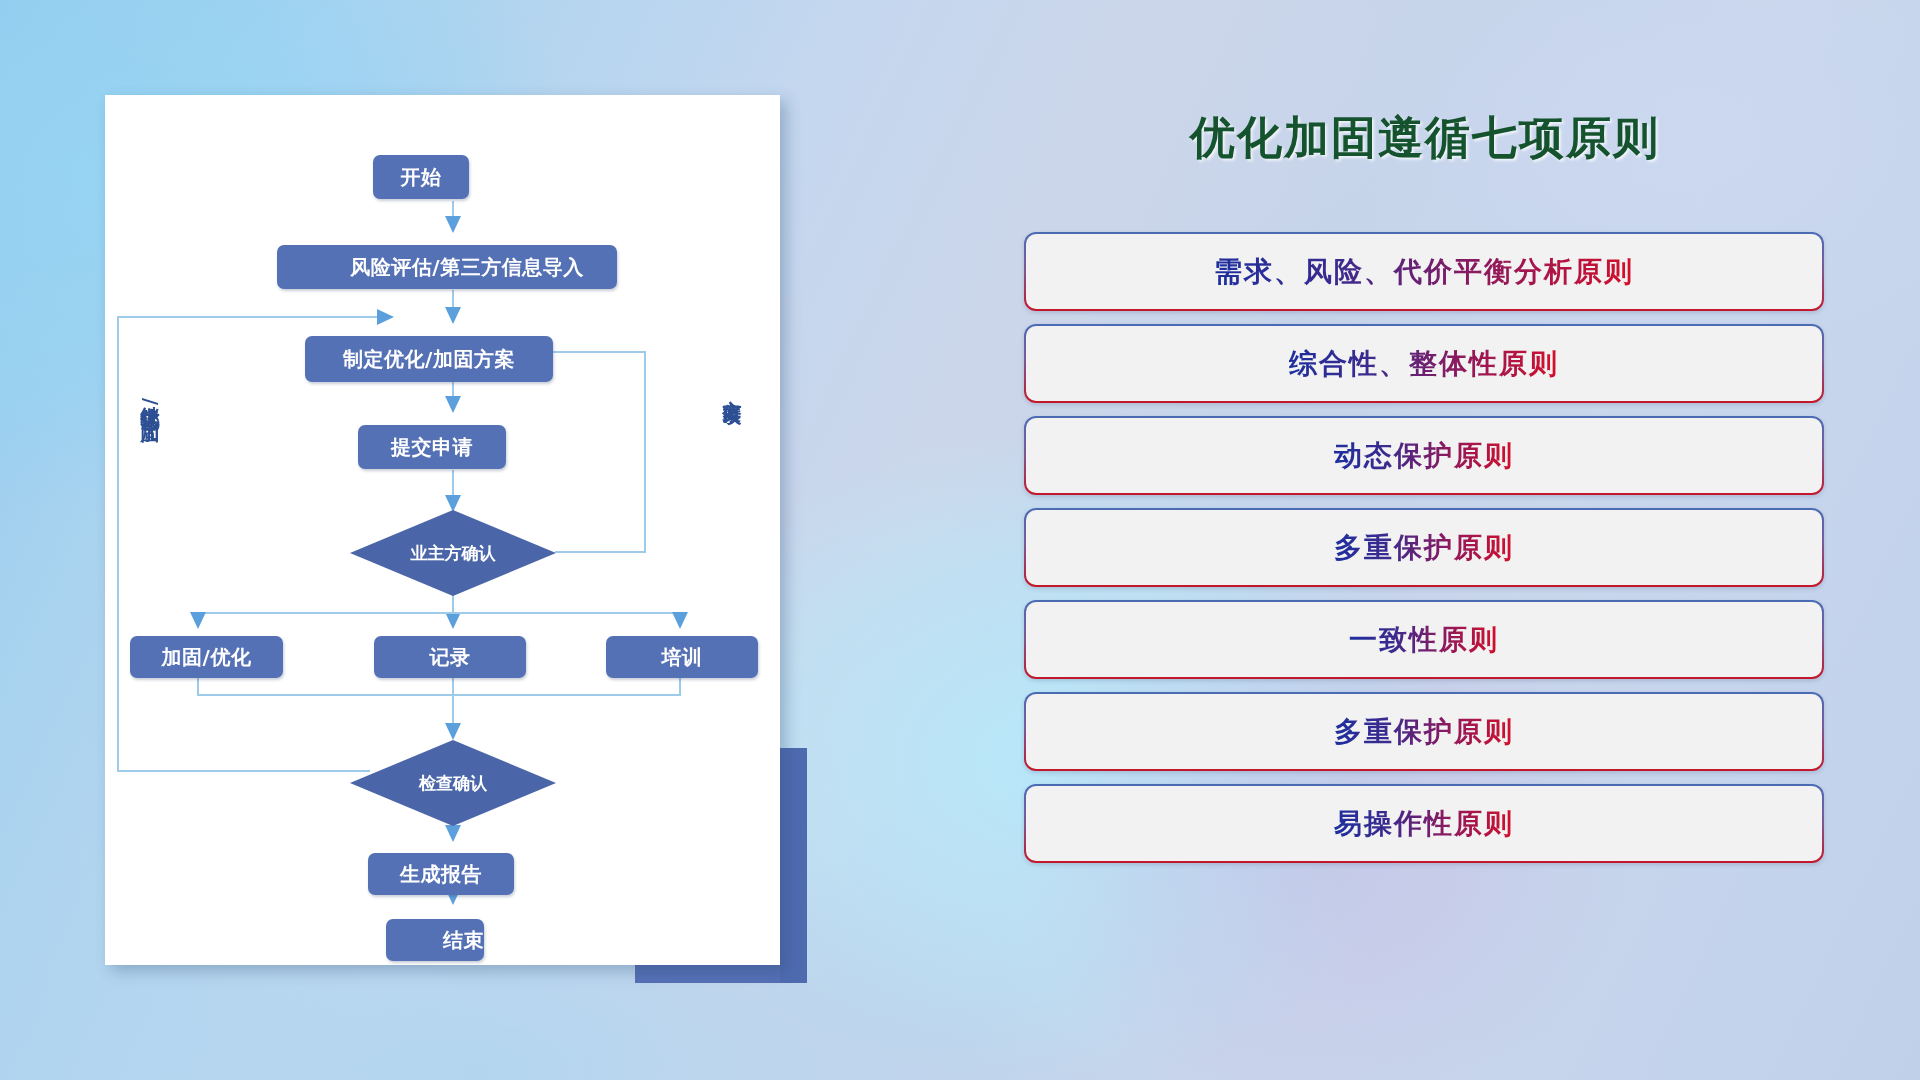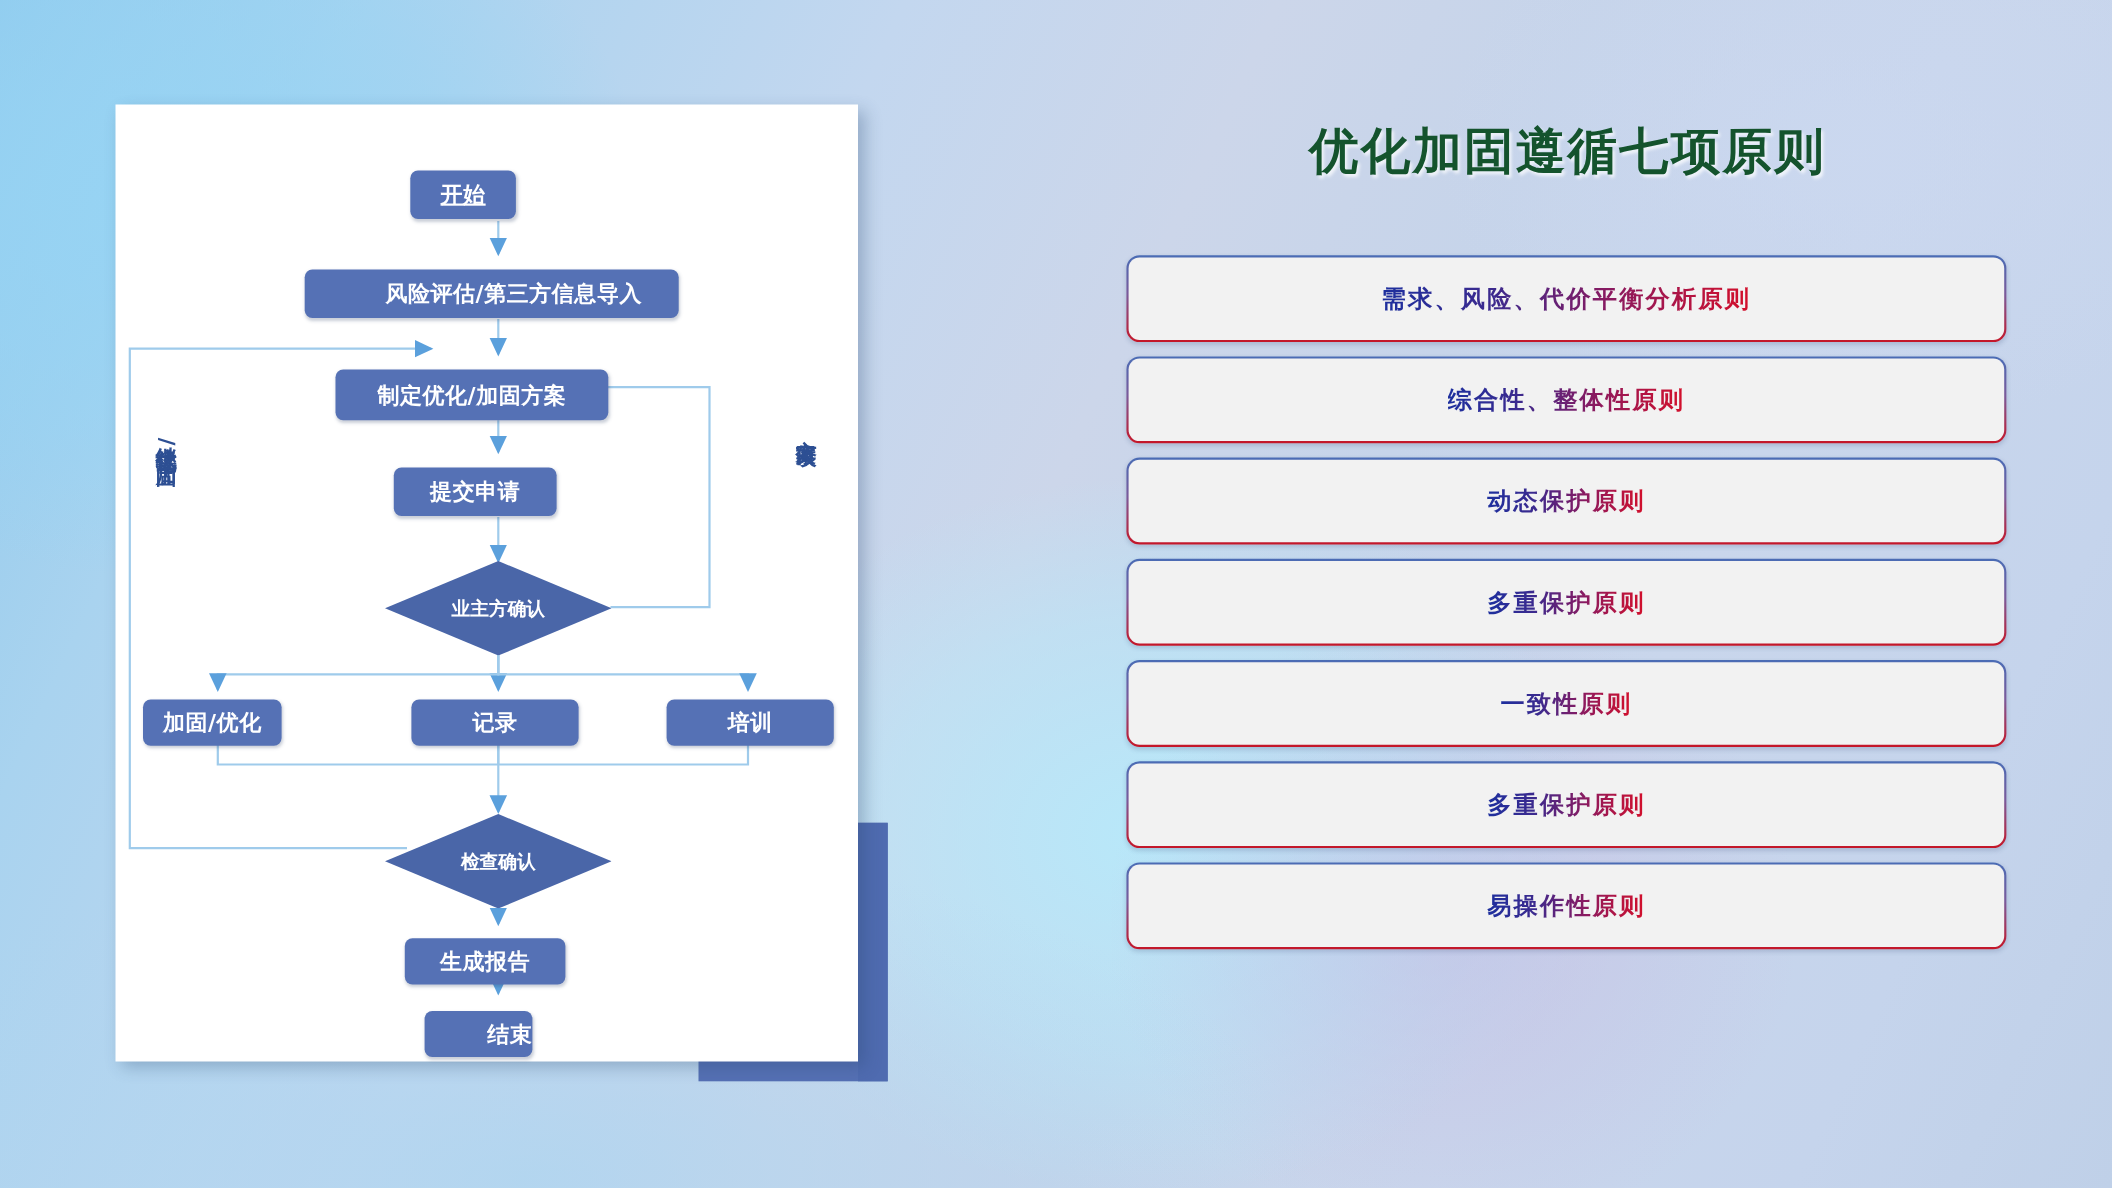--- a/index.html
+++ b/index.html
@@ -98,21 +98,21 @@
     background:linear-gradient(to bottom,#4a6cb5 0%,#7a5a9a 45%,#c51628 100%);
     box-shadow:0 2px 4px rgba(70,90,130,.22);
   }
   .pcard-inner{
     height:100%;
     border-radius:10px;
     background:#f2f2f2;
     display:flex;align-items:center;justify-content:center;
   }
   .pcard-text{
-    font-size:22px;font-weight:bold;letter-spacing:2px;
+    font-size:28px;font-weight:bold;letter-spacing:2px;
     background:linear-gradient(to right,#1d2f9e 0%,#3c2a8e 30%,#8a1a60 62%,#d40f2a 100%);
     -webkit-background-clip:text;background-clip:text;
     -webkit-text-fill-color:transparent;color:transparent;
     font-family:Liberation Serif, serif;
   }
 </style>
 </head>
 <body>
 
 <div id="bg-base"></div>
@@ -159,38 +159,38 @@
 
       <path d="M265,676 L13,676 L13,222 L287,222"></path>
     </g>
     <g stroke="#9fcbeb" stroke-width="2" fill="none">
 
       <path d="M93,570 L93,600 L575,600 L575,570"></path>
       <path d="M348,570 L348,600"></path>
     </g>
   </svg>
 
-  <div class="fnode" style="left:268px;top:60px;width:96px;height:44px;font-size:20px;text-decoration:underline;">
+  <div class="fnode" style="left:268px;top:60px;width:96px;height:44px;font-size:20px;">
       <span>开始</span>
     </div>
   <div class="fnode" style="left:172px;top:150px;width:300px;height:44px;font-size:20px;padding-left:40px;">
       <span>风险评估/第三方信息导入</span>
     </div>
   <div class="fnode" style="left:200px;top:241px;width:248px;height:46px;font-size:20px;">
       <span>制定优化/加固方案</span>
     </div>
   <div class="fnode" style="left:253px;top:330px;width:148px;height:44px;font-size:20px;">
       <span>提交申请</span>
     </div>
 
   <div class="fdiamond" style="left:245px;top:415px;width:206px;height:86px;font-size:17px;">
       <span>业主方确认</span>
     </div>
 
-  <div class="fnode" style="left:25px;top:541px;width:126px;height:42px;font-size:20px;">
+  <div class="fnode" style="left:25px;top:541px;width:153px;height:42px;font-size:20px;">
       <span>加固/优化</span>
     </div>
   <div class="fnode" style="left:269px;top:541px;width:152px;height:42px;font-size:20px;">
       <span>记录</span>
     </div>
   <div class="fnode" style="left:501px;top:541px;width:152px;height:42px;font-size:20px;">
       <span>培训</span>
     </div>
 
   <div class="fdiamond" style="left:245px;top:645px;width:206px;height:86px;font-size:17px;">

